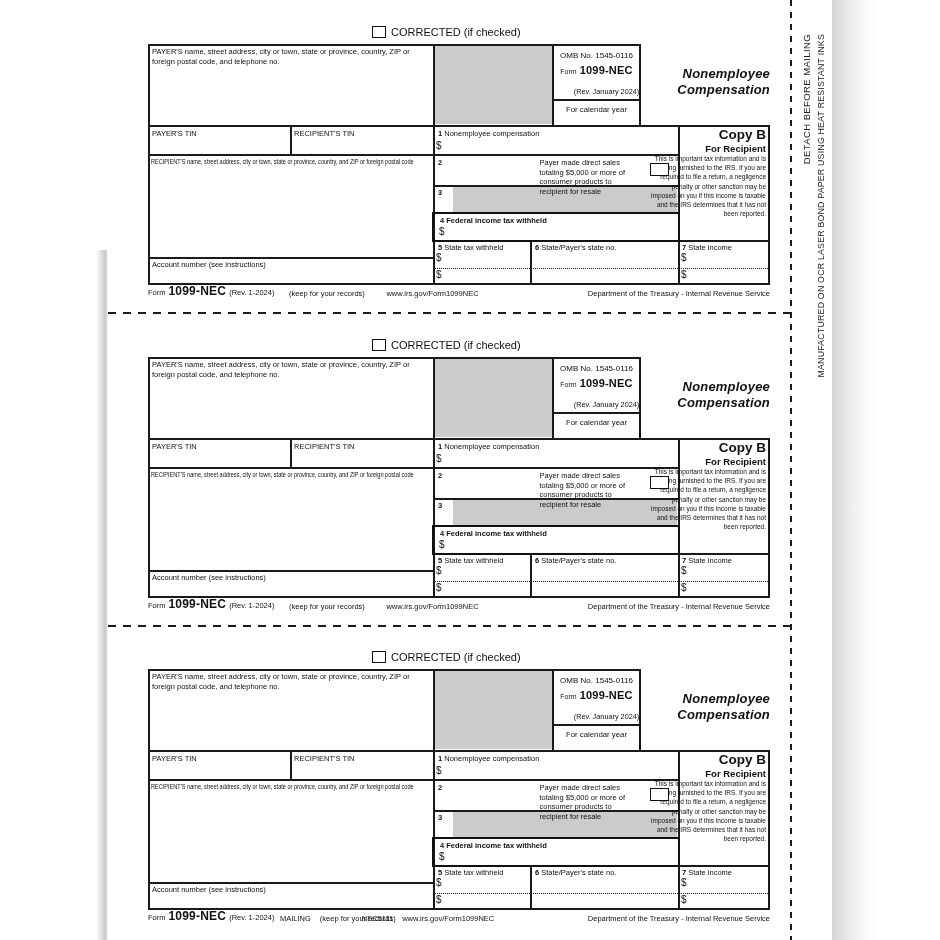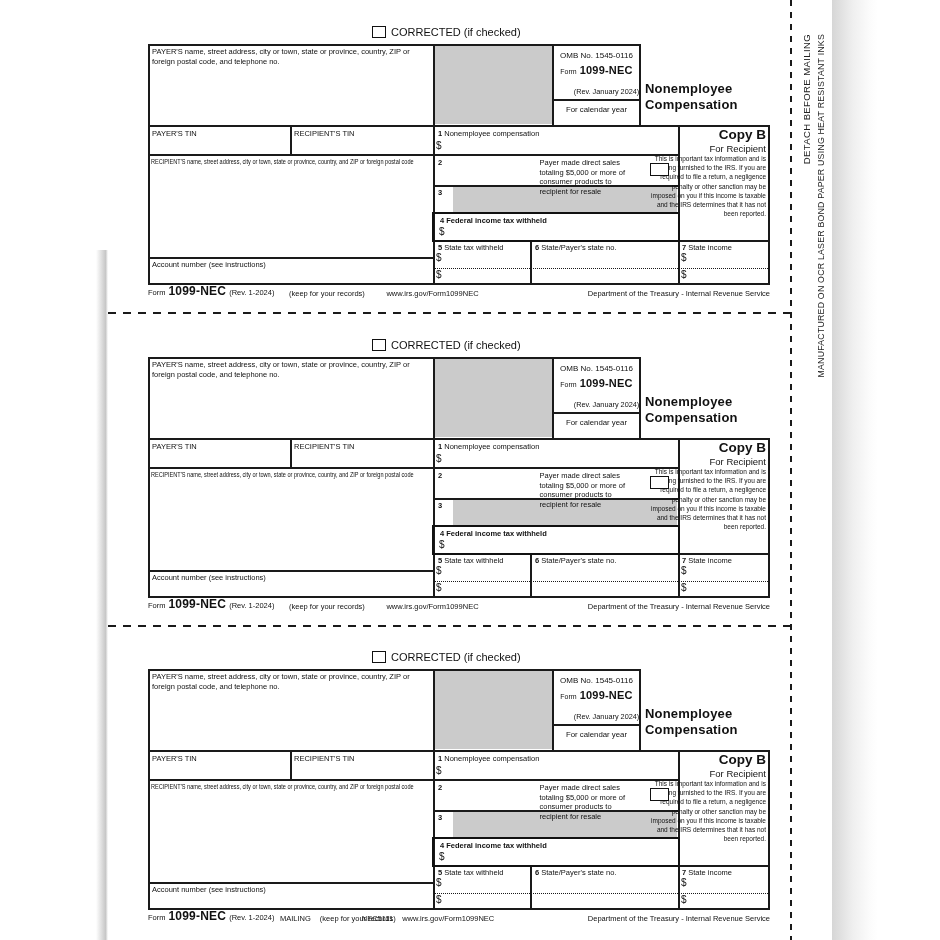--- a/index.html
+++ b/index.html
@@ -40,27 +40,27 @@
   .bnum{font-weight:bold;}
   .dollar{font-size:10px;line-height:10px;}
   .payer-info{left:4px;top:3px;width:280px;}
   .recip-info{left:3px;top:113px;font-size:6.8px;white-space:nowrap;transform:scaleX(.82);transform-origin:left top;}
   .omb1{left:405px;top:7px;width:87px;text-align:center;font-size:8px;}
   .omb2{left:405px;top:20px;width:87px;display:flex;justify-content:center;align-items:baseline;gap:3px;}
   .omb2 .fw{font-size:7px;}
   .omb2 .fn{font-size:11px;font-weight:bold;letter-spacing:.2px;}
   .omb3{left:405px;top:43px;width:107px;text-align:center;font-size:7.3px;}
   .omb4{left:405px;top:61px;width:87px;text-align:center;font-size:7.8px;}
-  .form-title{left:497px;top:37px;width:125px;text-align:left;font-weight:bold;font-size:13px;line-height:16px;letter-spacing:.2px;}
+  .form-title{left:497px;top:22px;width:125px;text-align:right;font-weight:bold;font-size:13px;line-height:16px;letter-spacing:.2px;font-style:italic;}
   .payer-tin{left:4px;top:85px;}
   .recip-tin{left:146px;top:85px;text-align:center;}
   .b1-label{left:290px;top:85px;}
   .b1-dollar{left:288px;top:97px;}
   .copyb{left:500px;top:83px;width:118px;text-align:right;font-weight:bold;font-size:13.5px;}
-  .forrecip{left:500px;top:99px;width:118px;text-align:right;font-weight:normal;font-size:9.5px;}
+  .forrecip{left:500px;top:99px;width:118px;text-align:right;font-weight:bold;font-size:9.5px;}
   .recipnote{left:502px;top:110px;width:116px;text-align:right;font-size:6.5px;line-height:9.2px;}
   .b2-wrap{left:290px;top:114px;width:200px;display:flex;gap:3px;}
   .b2-wrap .lbl{width:190px;}
   .b2-cbx{position:absolute;left:502px;top:119px;width:19px;height:13px;}
   .b3-num{left:290px;top:144px;}
   .b4-label{left:292px;top:172px;font-weight:bold;}
   .b4-dollar{left:291px;top:183px;}
   .b5-label{left:290px;top:199px;}
   .b5-d1{left:288px;top:209px;}
   .b5-d2{left:288px;top:226px;}

